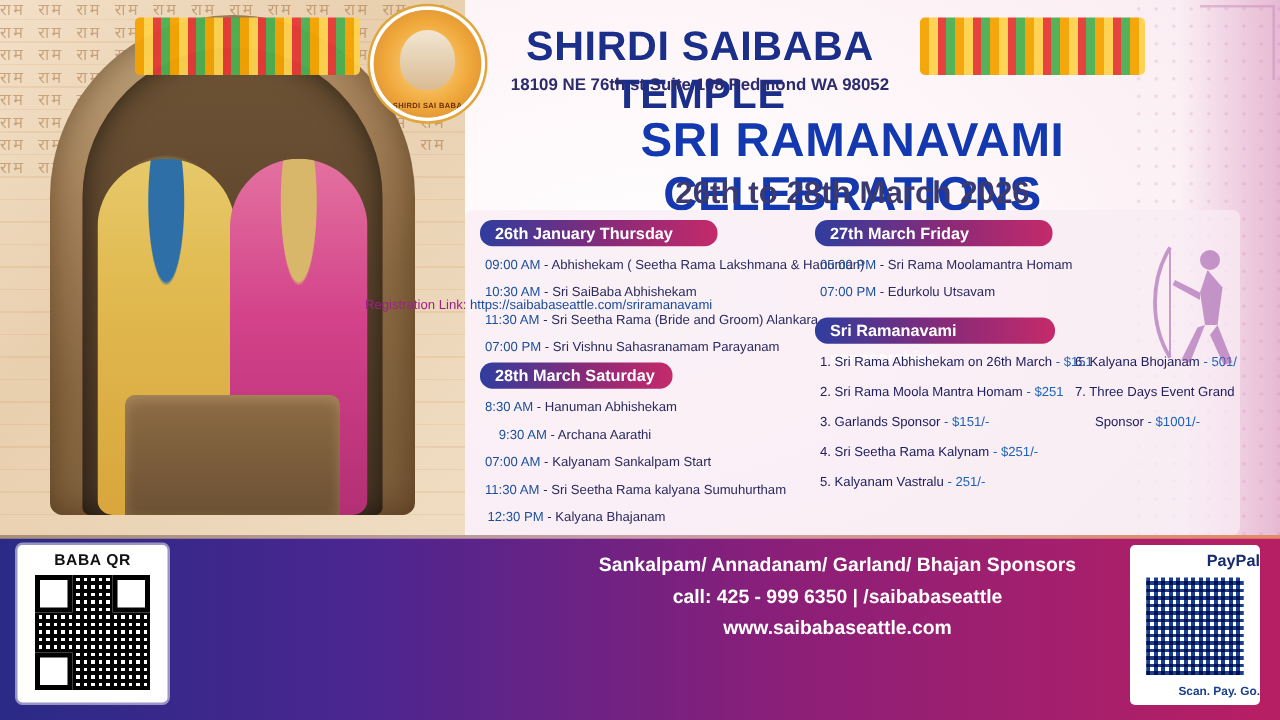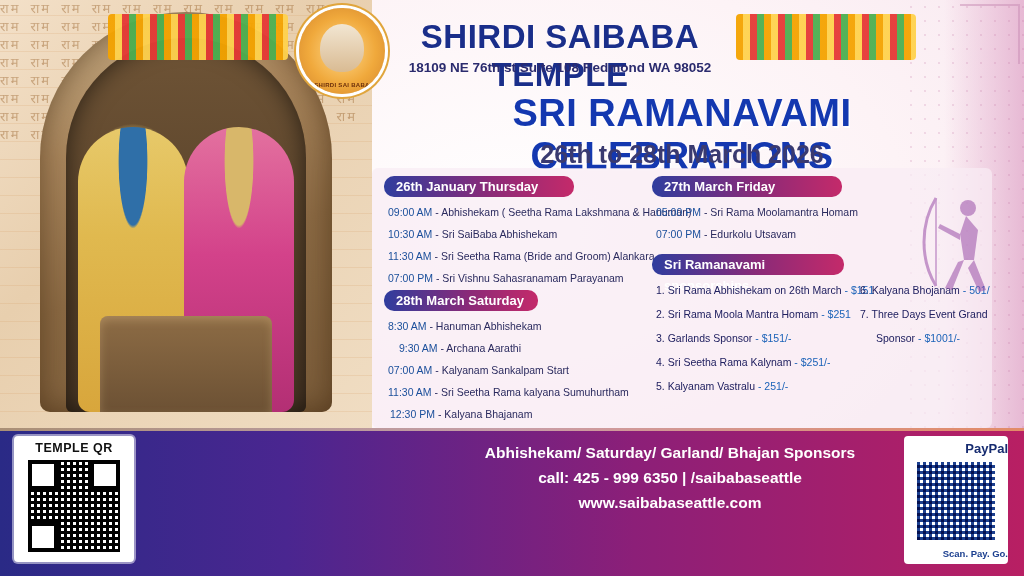--- a/index.html
+++ b/index.html
@@ -494,48 +494,52 @@
     </div>
     <div class="sponrow" style="left:488px; top:140px;">
       <span>7. Three Days Event Grand</span>
     </div>
     <div class="sponrow" style="left:504px; top:164px;">
       <span>Sponsor</span>
       <span class="amt">- $1001/-</span>
     </div>
   </div>
 
+  <div class="reg">
+    <span class="lbl">Registration Link:</span>
+    <span>https://saibabaseattle.com/sriramanavami</span>
+  </div>
 
   <svg class="archer" viewBox="0 0 96 110">
     <g fill="#9a4fa8">
       <circle cx="52" cy="18" r="8"></circle>
       <path d="M50 26 L62 40 L58 70 L48 70 L44 44 Z"></path>
       <path d="M44 44 L24 34 L22 38 L44 50 Z"></path>
       <path d="M58 70 L70 100 L63 102 L52 78 Z"></path>
       <path d="M48 70 L36 100 L29 98 L42 72 Z"></path>
     </g>
     <path d="M20 8 C4 34 4 70 20 96" stroke="#9a4fa8" stroke-width="3" fill="none"></path>
     <path d="M20 8 L20 96" stroke="#9a4fa8" stroke-width="1.5" fill="none"></path>
   </svg>
 
   <div class="footer">
     <div class="footer-bevel"></div>
 
     <div class="zeffy-box">
-      <div class="zeffy-title">TEMPLE QR</div>
+      <div class="zeffy-title">BABA QR</div>
       <div class="qr">
         <div class="qr-eye" style="left:0; top:0;"></div>
         <div class="qr-eye" style="right:0; top:0;"></div>
         <div class="qr-eye" style="left:0; bottom:0;"></div>
       </div>
     </div>
 
 
     <div class="right-text">
-      <div>Abhishekam/ Saturday/ Garland/ Bhajan Sponsors</div>
+      <div>Sankalpam/ Annadanam/ Garland/ Bhajan Sponsors</div>
       <div>call: 425 - 999 6350 | /saibabaseattle</div>
       <div>www.saibabaseattle.com</div>
     </div>
 
     <div class="paypal-box">
       <div class="pp-logo">PayPal</div>
       <div class="pp-qr"></div>
       <div class="pp-caption">Scan. Pay. Go.</div>
     </div>
   </div>

